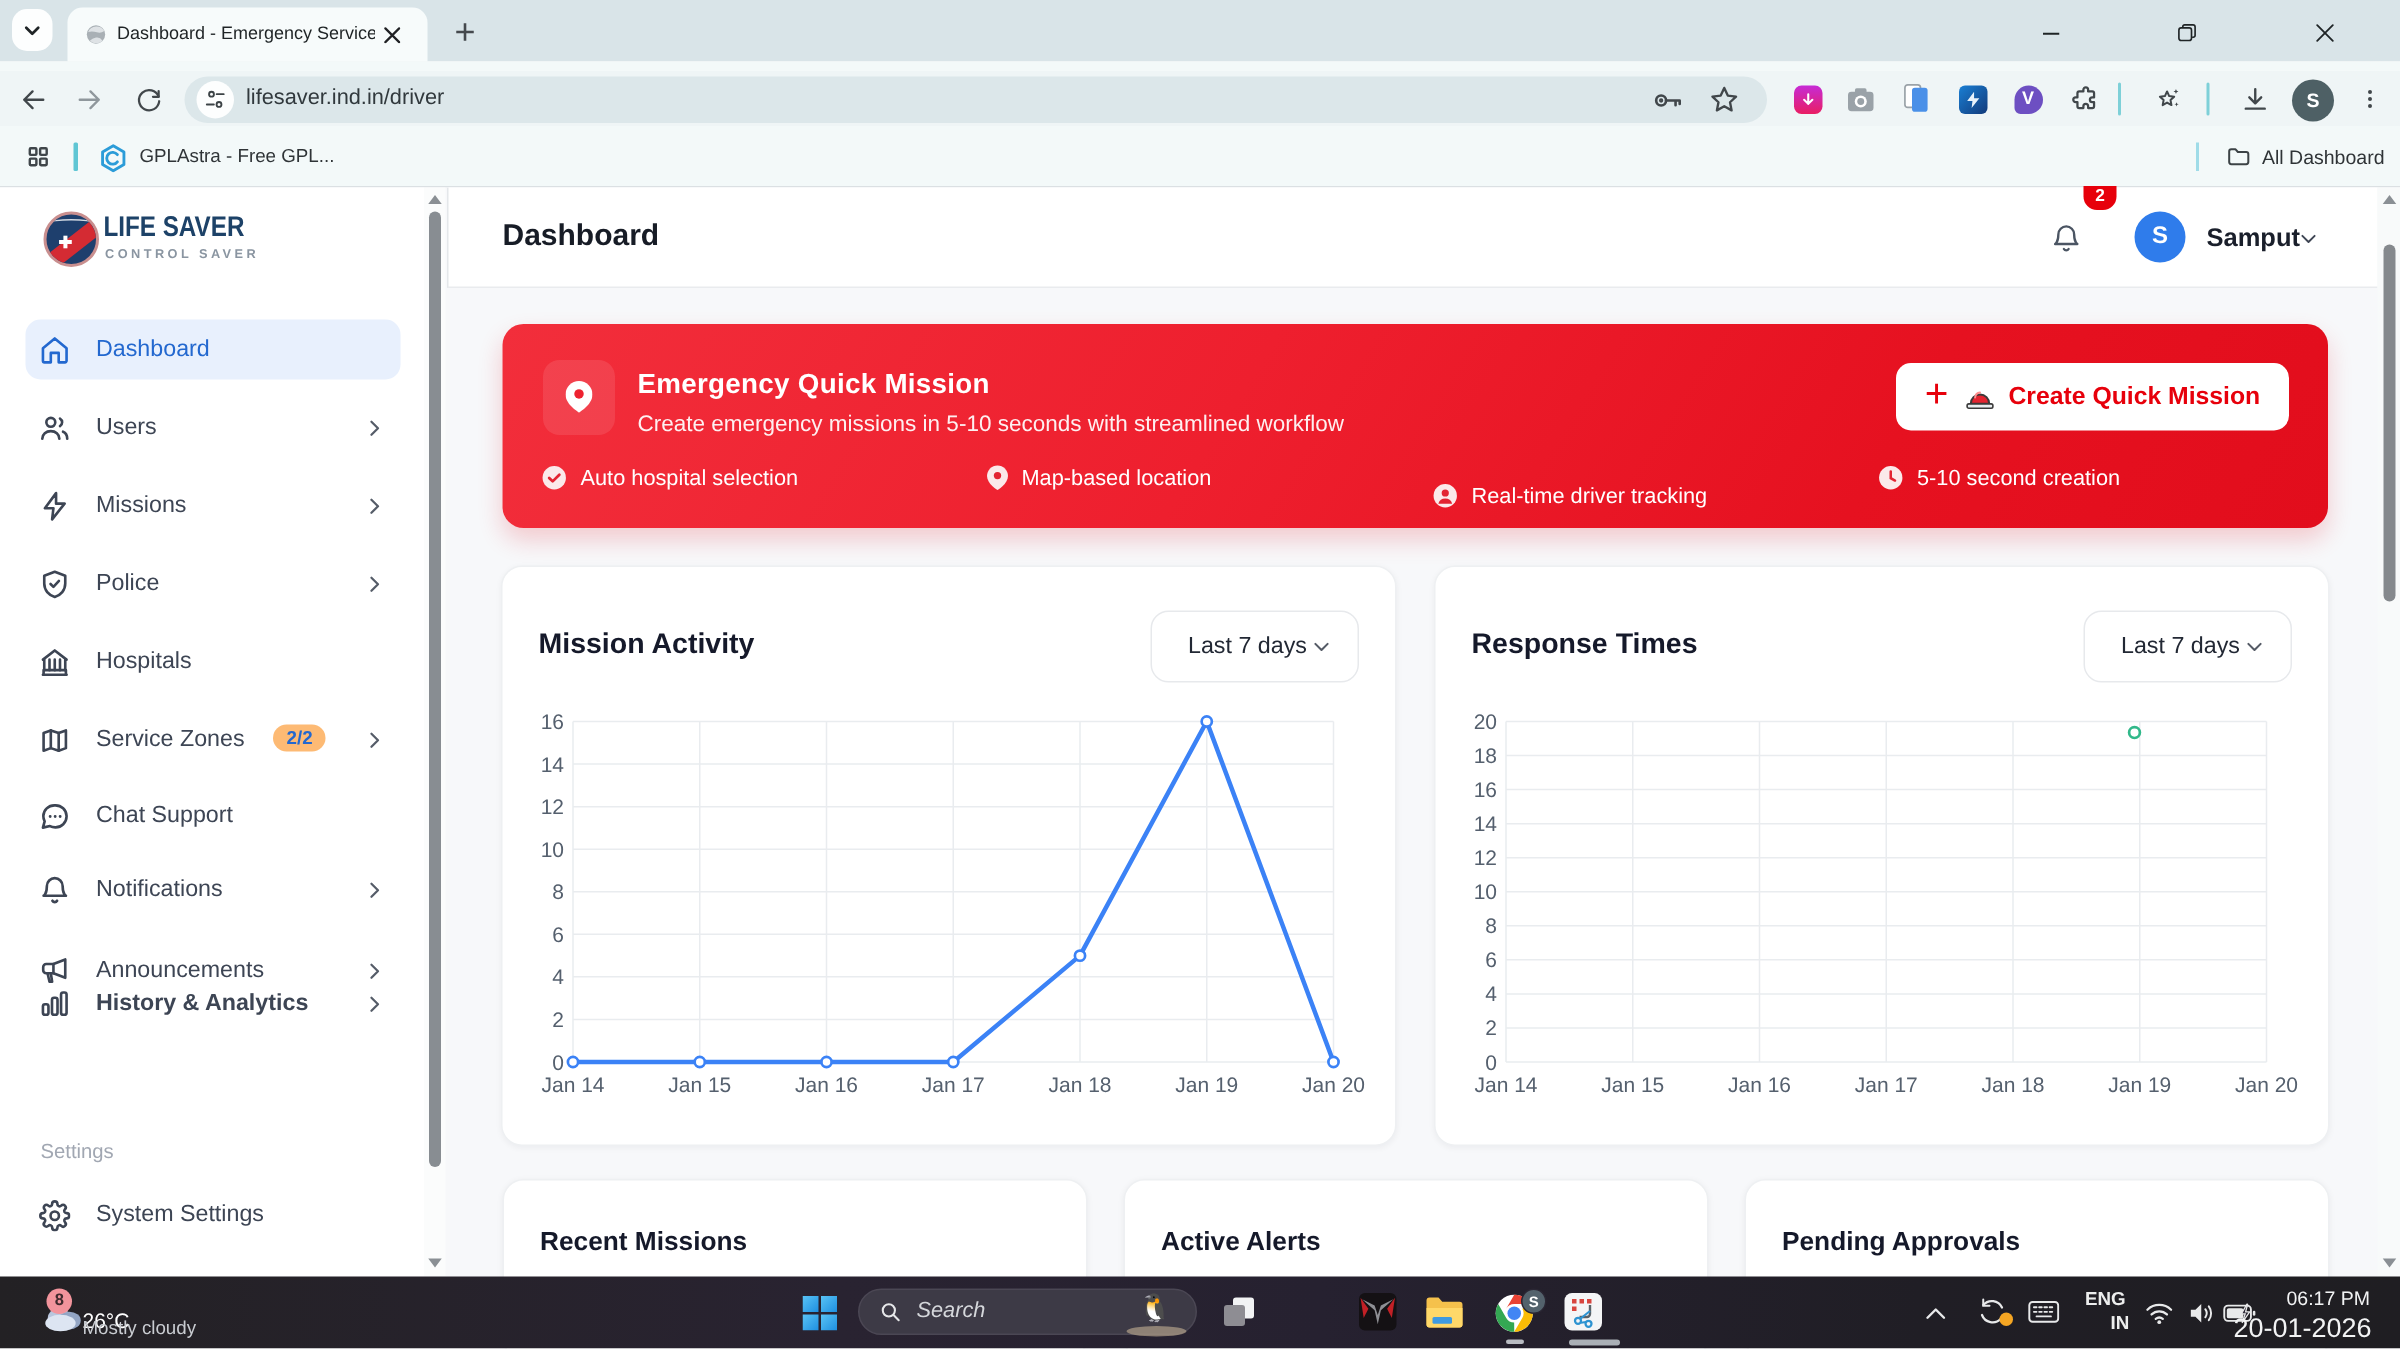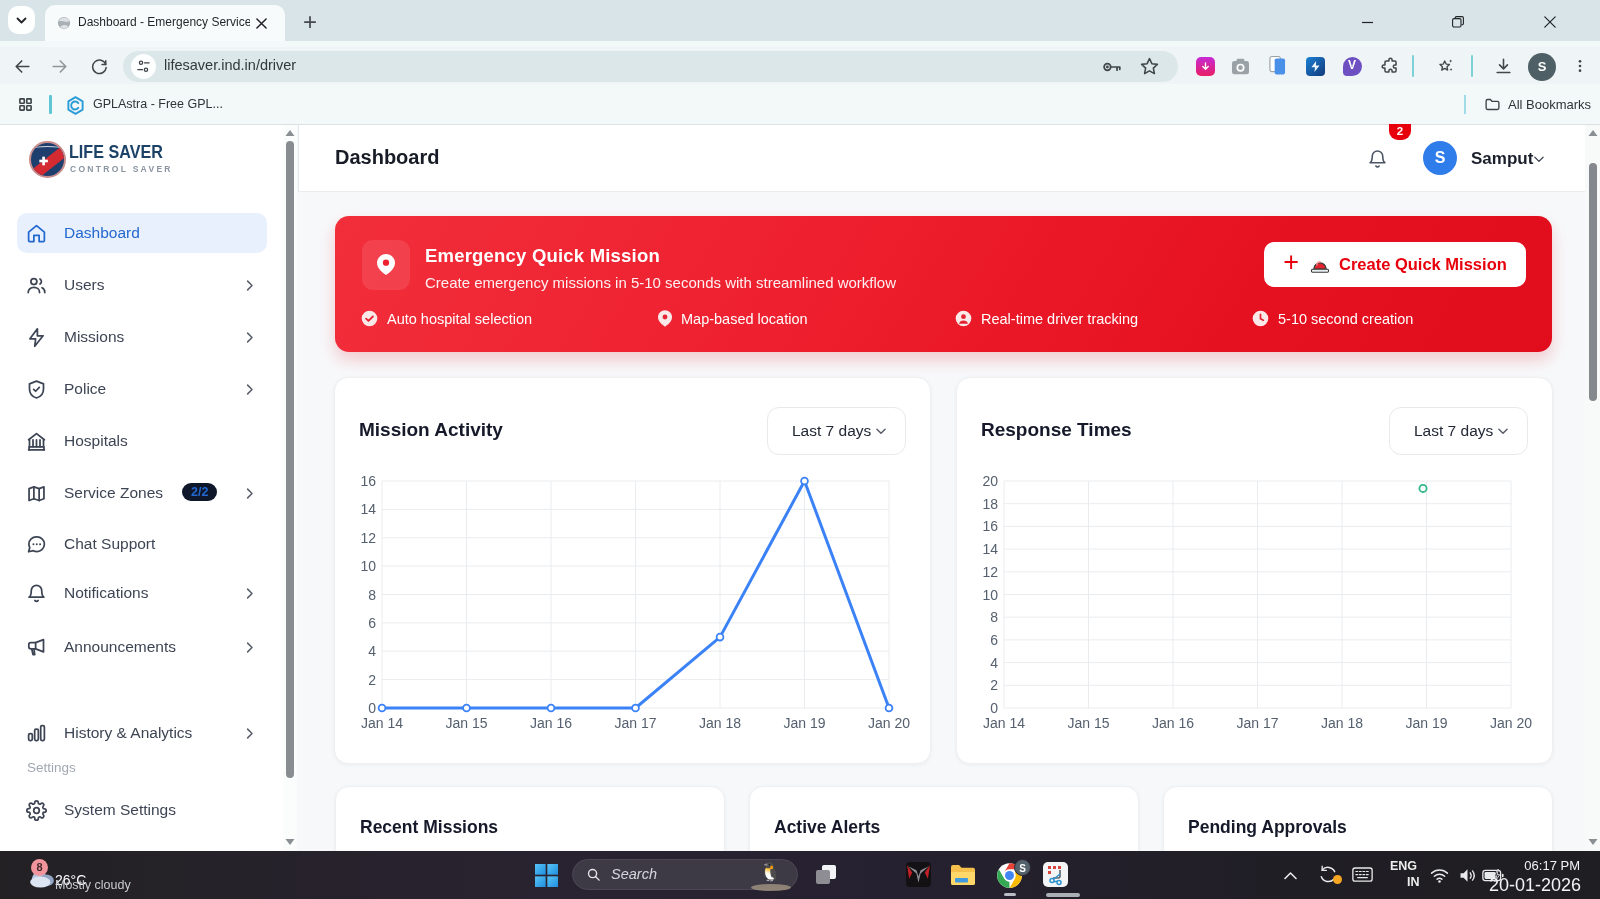--- a/index.html
+++ b/index.html
@@ -171,21 +171,21 @@
   <div style="position:absolute;left:49px;top:11px;width:2.5px;height:19px;background:#5fc6d4;border-radius:1px;"></div>
   <svg width="19" height="19" viewBox="0 0 24 24" fill="none" stroke="#2b9cd8" style="position:absolute;left:66px;top:12px;">
       <path d="M12 1.5 L21 6.8 V17.2 L12 22.5 L3 17.2 V6.8 Z" stroke-width="2.4" stroke-linejoin="round"></path>
       <path d="M15.5 9 a5 5 0 1 0 0 6" stroke-width="2.4" stroke-linecap="round"></path>
     </svg>
   <span style="position:absolute;left:93px;top:13px;font-size:12.5px;color:#2f3437;">GPLAstra - Free GPL...</span>
   <div style="position:absolute;left:1464px;top:11px;width:2px;height:19px;background:#9fdce8;"></div>
   <svg width="17" height="17" viewBox="0 0 24 24" fill="none" stroke="#3c4346" stroke-width="1.9" stroke-linejoin="round" style="position:absolute;left:1484px;top:12px;">
       <path d="M3 7 a2 2 0 0 1 2 -2 h4 l2.2 2.5 H19 a2 2 0 0 1 2 2 V17 a2 2 0 0 1 -2 2 H5 a2 2 0 0 1 -2 -2 Z"></path>
     </svg>
-  <span style="position:absolute;left:1508px;top:13px;font-size:13px;color:#2f3437;">All Bookmarks</span>
+  <span style="position:absolute;left:1508px;top:13px;font-size:13px;color:#2f3437;">All Dashboard</span>
 </div>
 
 <div id="appwrap">
   <div id="sidebar">
 
     <div style="position:absolute;left:29px;top:16px;width:37px;height:37px;border-radius:50%;background:#1e3f6d;border:2px solid #c98f8f;overflow:hidden;">
       <div style="position:absolute;left:-10px;top:13px;width:60px;height:11px;background:#d42b33;transform:rotate(-38deg);"></div>
         <div style="position:absolute;left:20px;top:9px;width:0;height:0;border-left:6px solid transparent;border-top:4px solid transparent;border-bottom:4px solid transparent;border-right:0;"></div>
       <div style="position:absolute;left:8px;top:12px;color:#fff;font-size:11px;font-weight:700;">✚</div>
       <div style="position:absolute;left:2px;top:3px;width:29px;height:5px;border-radius:50%;border-top:1.5px solid rgba(255,255,255,.8);"></div>
@@ -238,21 +238,21 @@
           <path d="M3.5 21.5 V18 H20.5 V21.5"></path>
         </svg>
       <span class="lbl">Hospitals</span>
     </div>
     <div class="navitem" style="top:348px;">
       <svg width="21" height="21" viewBox="0 0 24 24" fill="none" stroke="#3d4554" stroke-width="2" stroke-linecap="round" stroke-linejoin="round">
           <path d="M9 4.5 L3.5 6.5 V20 L9 18 L15 20 L20.5 18 V4.5 L15 6.5 Z"></path>
           <path d="M9 4.5 V18 M15 6.5 V20"></path>
         </svg>
       <span class="lbl">Service Zones</span>
-      <span style="position:absolute;left:165px;top:10px;background:#0f172a;color:#2368cf;font-size:12.5px;font-weight:600;border-radius:10px;padding:2px 9px;">2/2</span>
+      <span style="position:absolute;left:165px;top:10px;background:#fdba74;color:#2368cf;font-size:12.5px;font-weight:600;border-radius:10px;padding:2px 9px;">2/2</span>
       <svg class="chev" width="15" height="15" viewBox="0 0 24 24" fill="none" stroke="#565d69" stroke-width="2.4" stroke-linecap="round" stroke-linejoin="round">
           <path d="M9 5 L16 12 L9 19"></path>
         </svg>
     </div>
     <div class="navitem" style="top:399px;">
       <svg width="21" height="21" viewBox="0 0 24 24" fill="none" stroke="#3d4554" stroke-width="2" stroke-linecap="round" stroke-linejoin="round">
           <path d="M21 11.8 a8.4 8.4 0 0 1 -8.5 8.3 c-1.5 0-3-.35-4.2-1 L3 20.3 l1.3-4.8 a8 8 0 0 1 -1-4 A8.4 8.4 0 0 1 11.8 3.3 h.7 a8.35 8.35 0 0 1 8.5 8z"></path>
           <path d="M8.5 11.8 h.01 M12.3 11.8 h.01 M16.1 11.8 h.01" stroke-width="2.2"></path>
         </svg>
       <span class="lbl">Chat Support</span>
@@ -271,21 +271,21 @@
       <svg width="21" height="21" viewBox="0 0 24 24" fill="none" stroke="#3d4554" stroke-width="2" stroke-linecap="round" stroke-linejoin="round">
           <path d="M11 6.5 L20 3 V17 L11 13.5 Z"></path>
           <path d="M11 6.5 H5.5 A2.3 2.3 0 0 0 3.2 8.8 V11.2 A2.3 2.3 0 0 0 5.5 13.5 H11"></path>
           <path d="M6.5 13.5 L8 20 H10 L9 13.5"></path>
         </svg>
       <span class="lbl">Announcements</span>
       <svg class="chev" width="15" height="15" viewBox="0 0 24 24" fill="none" stroke="#565d69" stroke-width="2.4" stroke-linecap="round" stroke-linejoin="round">
           <path d="M9 5 L16 12 L9 19"></path>
         </svg>
     </div>
-    <div class="navitem" style="top:588px;">
+    <div class="navitem" style="top:524px;font-weight:bold;">
       <svg width="21" height="21" viewBox="0 0 24 24" fill="none" stroke="#3d4554" stroke-width="2" stroke-linecap="round" stroke-linejoin="round">
           <rect x="3" y="12" width="4.2" height="8" rx="1.6"></rect>
           <rect x="9.9" y="7" width="4.2" height="13" rx="1.6"></rect>
           <rect x="16.8" y="3" width="4.2" height="17" rx="1.6"></rect>
         </svg>
       <span class="lbl">History &amp; Analytics</span>
       <svg class="chev" width="15" height="15" viewBox="0 0 24 24" fill="none" stroke="#565d69" stroke-width="2.4" stroke-linecap="round" stroke-linejoin="round">
           <path d="M9 5 L16 12 L9 19"></path>
         </svg>
     </div>
@@ -347,21 +347,21 @@
           </svg>
         Auto hospital selection
       </div>
       <div class="feat" style="left:323px;">
         <svg width="14" height="17" viewBox="0 0 24 28">
             <path d="M12 0 C5.4 0 0 5.4 0 12 c0 9 12 16 12 16 s12-7 12-16 C24 5.4 18.6 0 12 0 z" fill="#fbe9ea"></path>
             <circle cx="12" cy="11.5" r="4.2" fill="#e32432"></circle>
           </svg>
         Map-based location
       </div>
-      <div class="feat" style="left:620px;">
+      <div class="feat" style="left:620px;margin-top:12px;">
         <svg width="17" height="17" viewBox="0 0 24 24">
             <circle cx="12" cy="12" r="11" fill="#fbe9ea"></circle>
             <circle cx="12" cy="9.4" r="3.4" fill="#e32432"></circle>
             <path d="M5.5 19.5 a6.8 6.8 0 0 1 13 0 z" fill="#e32432"></path>
           </svg>
         Real-time driver tracking
       </div>
       <div class="feat" style="left:917px;">
         <svg width="17" height="17" viewBox="0 0 24 24">
             <circle cx="12" cy="12" r="11" fill="#fbe9ea"></circle>

